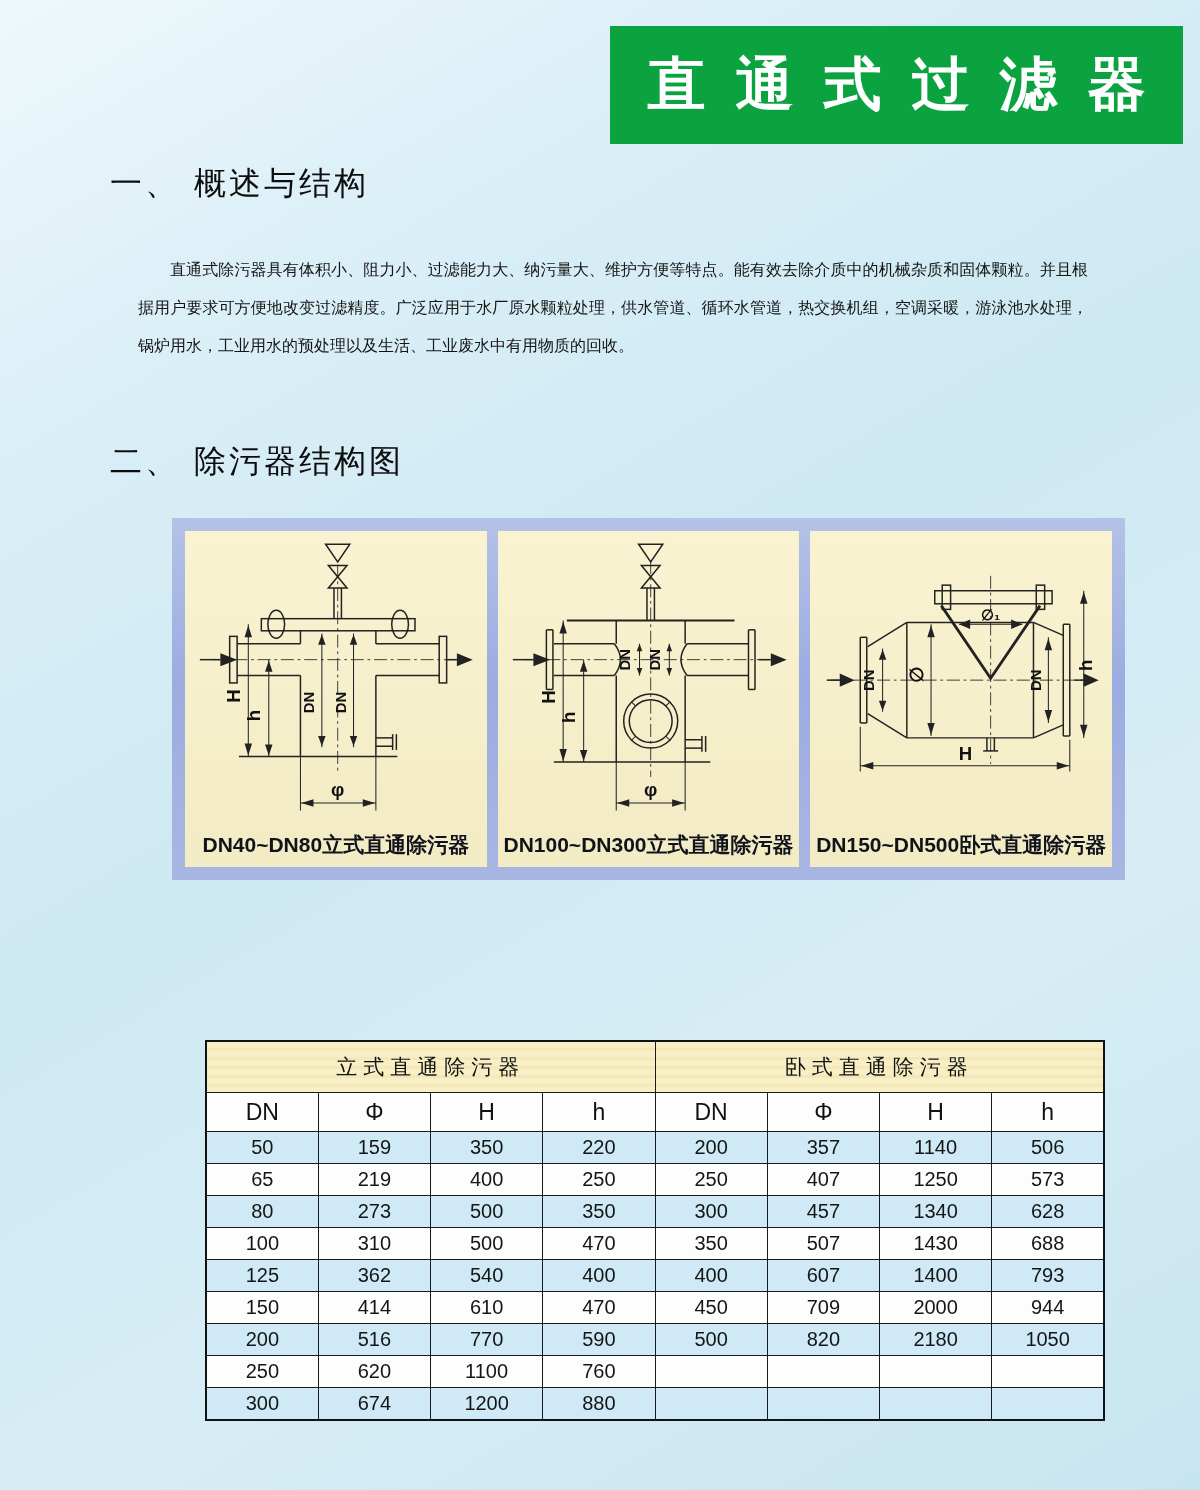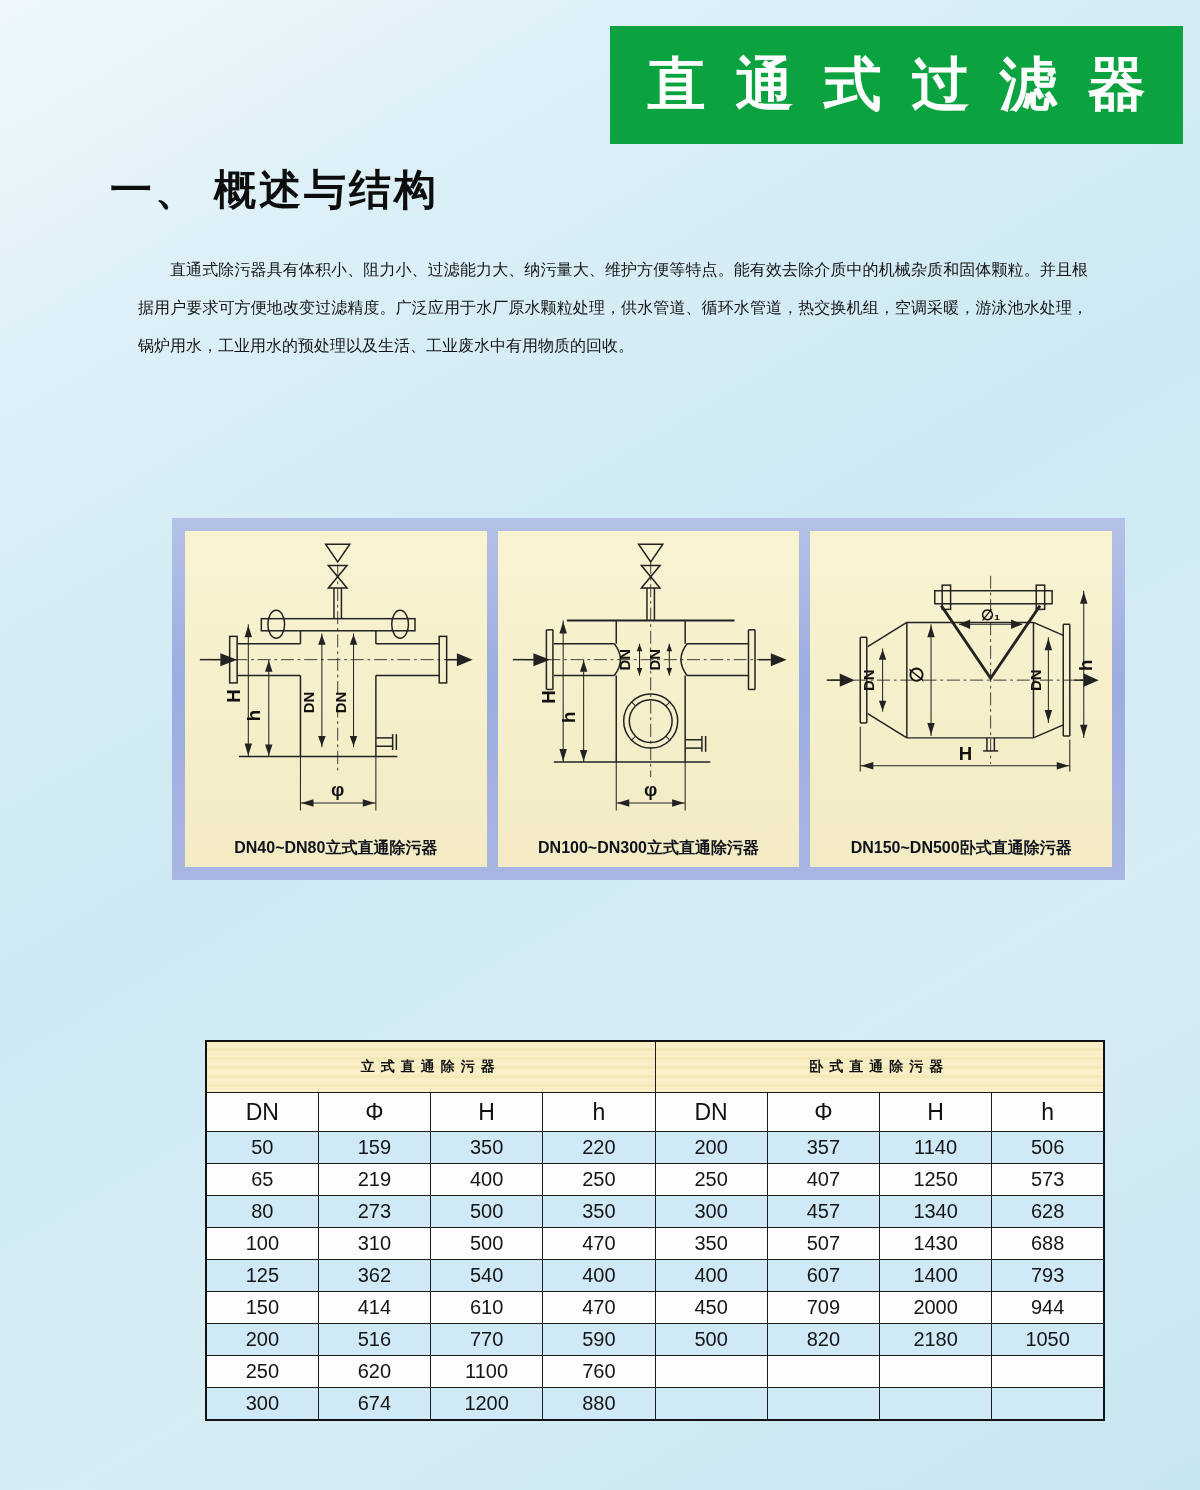--- a/index.html
+++ b/index.html
@@ -6,65 +6,68 @@
   .page{
     position:relative;width:1200px;height:1490px;overflow:hidden;margin:0 auto;
     background:linear-gradient(150deg,#eef8fb 0%,#dbeff7 20%,#cde9f3 46%,#d7edf5 70%,#c7e5f1 100%);
     font-family:"Liberation Sans",sans-serif;color:#111;
   }
   
   .banner{position:absolute;left:610px;top:26px;width:573px;height:118px;background:#0aa33f;
     display:flex;align-items:center;justify-content:center;}
   .banner .title{margin:0;color:#ffffff;font-size:58px;font-weight:700;letter-spacing:30px;padding-left:30px;white-space:nowrap;}
   
-  .sec-heading{position:absolute;left:110px;font-size:42px;letter-spacing:3px;color:#0d0d0d;font-weight:700;white-space:nowrap;}
+  .sec-heading{position:absolute;left:110px;font-size:32px;letter-spacing:3px;color:#0d0d0d;font-weight:400;white-space:nowrap;}
   .sec-heading .num{margin-right:14px;}
   
   .overview-text{position:absolute;left:138px;top:235px;width:950px;font-size:16px;line-height:38px;
     text-align:justify;text-indent:2em;color:#141414;}
   
   .diagram-frame{position:absolute;left:172px;top:518px;width:953px;height:362px;box-sizing:border-box;
     background:linear-gradient(180deg,#b4c2e7 0%,#9cace0 45%,#a8b6e3 100%);
     display:flex;gap:11px;padding:13px;}
   .panel{flex:1;position:relative;background:linear-gradient(180deg,#f9f3d2,#f2ebc4);}
   .panel svg{display:block;width:100%;height:298px;margin-top:2px;}
-  .caption{position:absolute;left:0;right:0;bottom:8px;text-align:center;font-size:16px;font-weight:700;color:#11131c;}
+  .caption{position:absolute;left:0;right:0;bottom:8px;text-align:center;font-size:21px;font-weight:700;color:#11131c;}
   
   .ln{stroke:#222;fill:none;stroke-width:1.6px;}
   .thin{stroke:#222;fill:none;stroke-width:1.1px;}
   .thick{stroke:#222;fill:none;stroke-width:3px;}
   .cl{stroke:#333;fill:none;stroke-width:1px;stroke-dasharray:14 4 3 4;}
   .ah{fill:#222;stroke:none;}
   .dimtxt{fill:#111;font-size:20px;font-weight:600;font-family:"Liberation Sans",sans-serif;}
   .dimtxt-sm{fill:#111;font-size:16px;font-weight:600;font-family:"Liberation Sans",sans-serif;}
   
   .spec-table{position:absolute;left:205px;top:1040px;width:900px;border-collapse:collapse;table-layout:fixed;
     border:2.5px solid #121212;background:#fdfdfd;}
   .spec-table th,.spec-table td{border:1.6px solid #1a1a1a;text-align:center;padding:0;overflow:hidden;}
-  .spec-table th.group{height:50px;font-size:14px;font-weight:700;letter-spacing:6px;
+  .spec-table th.group{height:50px;font-size:21px;font-weight:400;letter-spacing:6px;
     background:repeating-linear-gradient(180deg,#f8efc6 0 6px,#f2e8b8 6px 9px);}
   .spec-table th.colh{height:38px;font-size:23px;font-weight:400;background:#fdfdfd;}
   .spec-table td{height:31px;font-size:20px;color:#151515;}
   .spec-table tbody tr:nth-child(odd){background:#cfe9f6;}
   .spec-table tbody tr:nth-child(even){background:#fdfdfd;}
 </style>
 </head>
 <body>
 
 <div class="page">
 
   <div class="banner">
     <h1 class="title">直通式过滤器</h1>
   </div>
 
   <div class="sec-heading" style="top:162px">
     <span class="num">一、</span><span>概述与结构</span>
   </div>
   <p class="overview-text">直通式除污器具有体积小、阻力小、过滤能力大、纳污量大、维护方便等特点。能有效去除介质中的机械杂质和固体颗粒。并且根据用户要求可方便地改变过滤精度。广泛应用于水厂原水颗粒处理，供水管道、循环水管道，热交换机组，空调采暖，游泳池水处理，锅炉用水，工业用水的预处理以及生活、工业废水中有用物质的回收。</p>
 
+  <div class="sec-heading" style="top:440px">
+    <span class="num">二、</span><span>除污器结构图</span>
+  </div>
 
   <div class="diagram-frame">
 
     <div class="panel">
       <svg viewBox="0 0 300 320">
         <line class="cl" x1="152" y1="34" x2="152" y2="256"></line>
         <line class="cl" x1="16" y1="136" x2="288" y2="136"></line>
 
         <polygon class="ln" points="139,12 165,12 152,31"></polygon>
         <polygon class="ln" points="142,35 162,35 152,47"></polygon>

